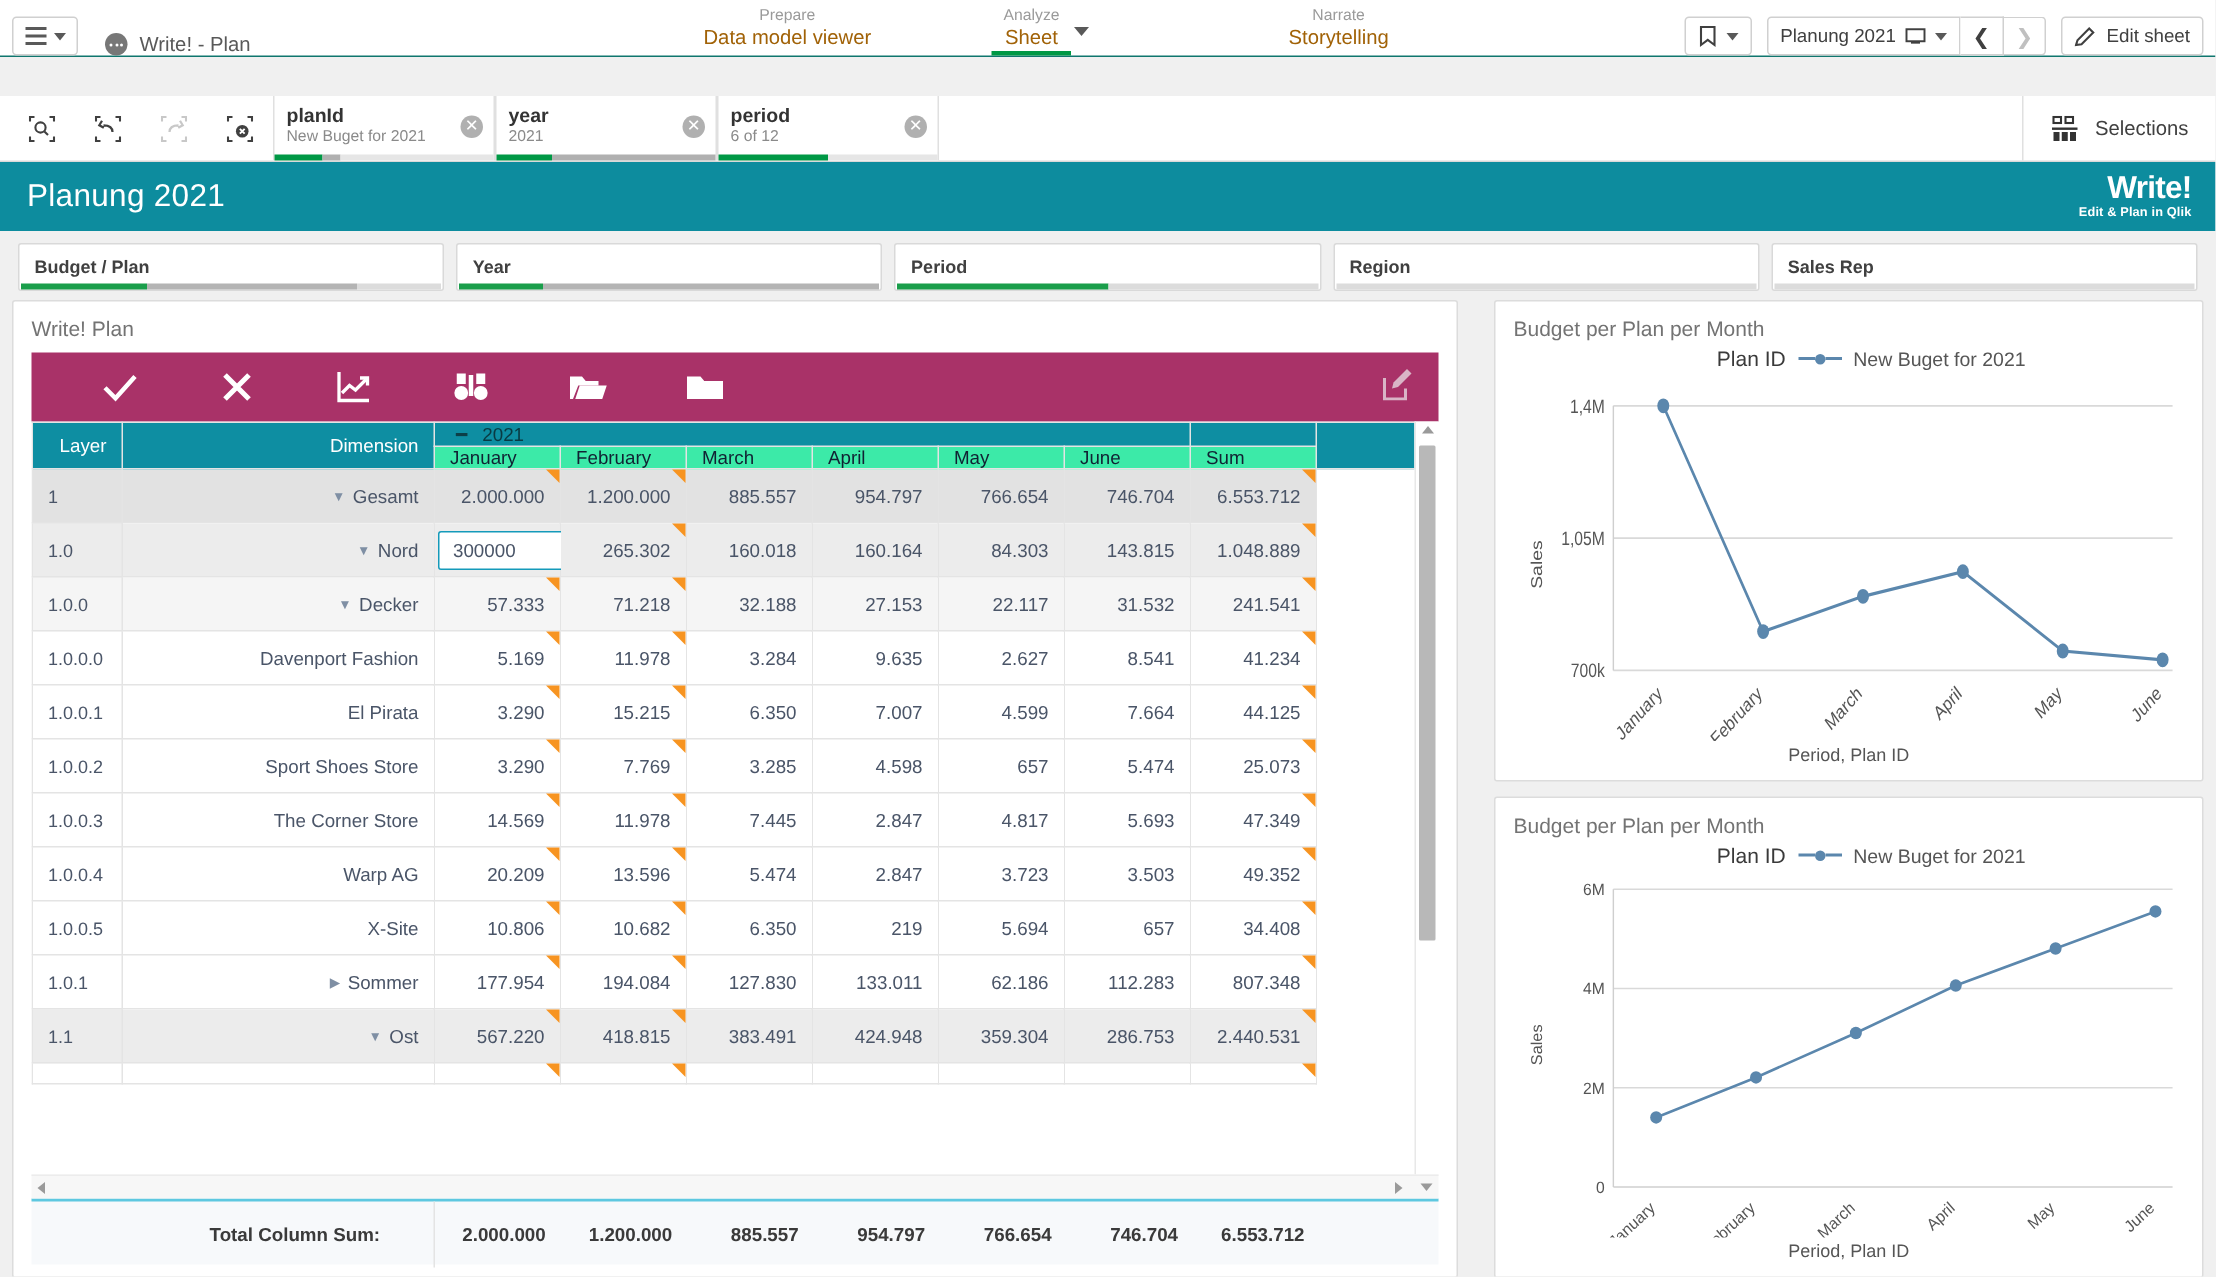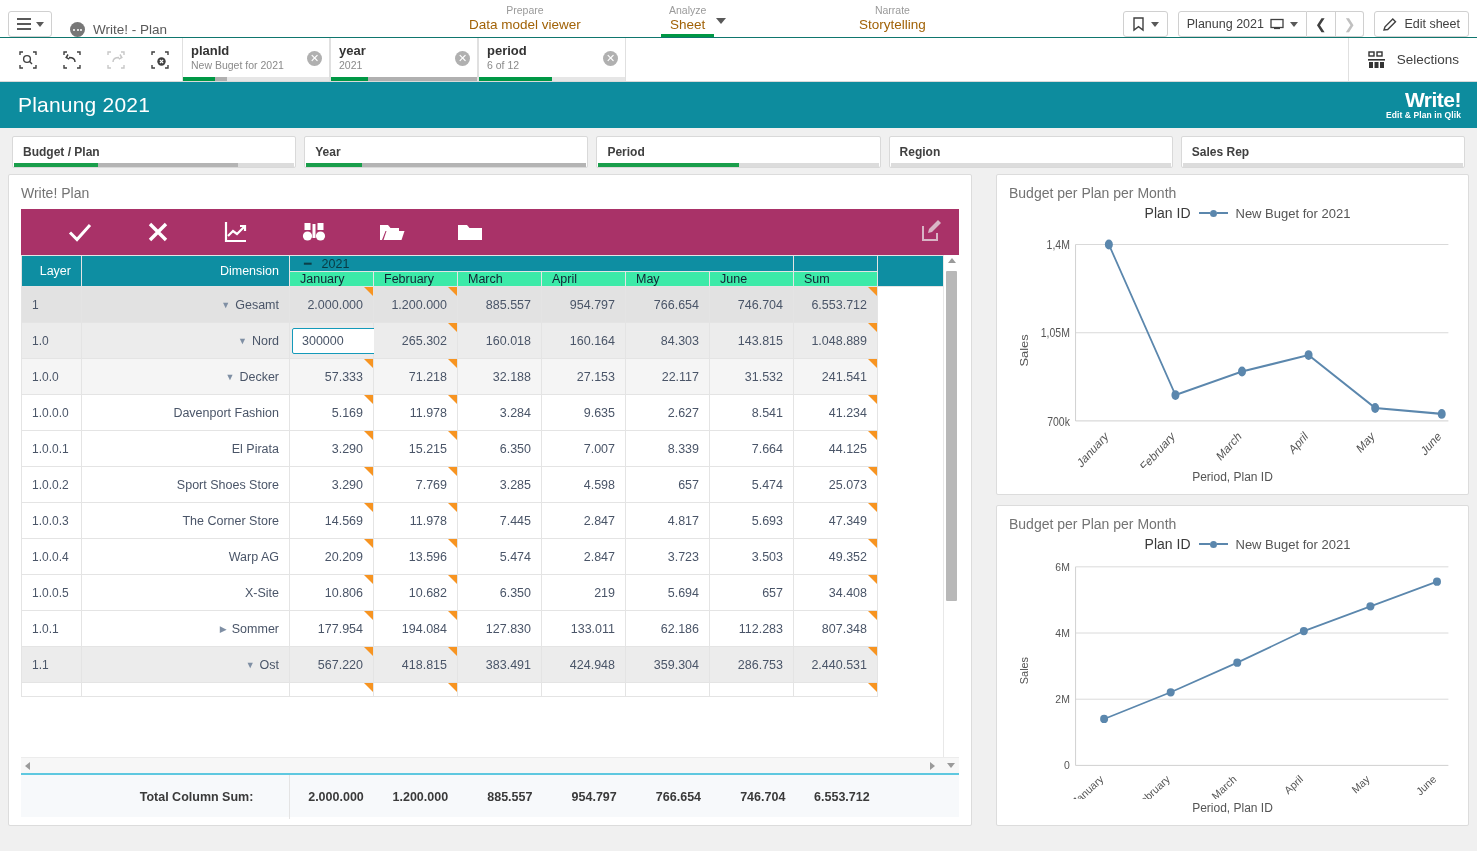--- a/index.html
+++ b/index.html
@@ -49,20 +49,21 @@
   .tbtn.rounded-l{border-top-left-radius:3px;border-bottom-left-radius:3px;}
   .tbtn.rounded-r{border-top-right-radius:3px;border-bottom-right-radius:3px;}
   .tbtn.sep{margin-left:10px;border-radius:3px;}
   .tbtn.disabled{color:#c0c0c0;}
   .arrowglyph{font-size:14px;line-height:1;}
 
   
   .selbar{
     height:44px;background:#fff;display:flex;align-items:stretch;
     border-bottom:1px solid #d9d9d9;
+    margin-top:26px;
   }
   .selicons{display:flex;align-items:center;gap:0;padding-left:6px;}
   .seli{width:44px;height:44px;display:flex;align-items:center;justify-content:center;cursor:pointer;}
   .seli svg{display:block;}
   .chips{display:flex;align-items:stretch;}
   .chip{
     width:148px;border-left:1px solid #e0e0e0;border-right:1px solid #e0e0e0;
     position:relative;padding:5px 8px 0 8px;display:flex;flex-direction:column;cursor:pointer;background:#fff;
   }
   .chip .cname{font-size:13px;color:#333;font-weight:bold;line-height:15px;}
@@ -496,21 +497,21 @@
                   <td style="background: rgb(255, 255, 255); border-color: rgb(255, 255, 255);"></td>
                   <td style="background: rgb(255, 255, 255); border-color: rgb(255, 255, 255);"></td>
                 </tr>
                 <tr class="r lvl4">
                   <td class="lay">1.0.0.1</td>
                   <td class="dim">El Pirata</td>
                   <td class="num">3.290<span class="tri"></span></td>
                   <td class="num">15.215<span class="tri"></span></td>
                   <td class="num">6.350</td>
                   <td class="num">7.007</td>
-                  <td class="num">8.339</td>
+                  <td class="num">4.599</td>
                   <td class="num">7.664</td>
                   <td class="num">44.125<span class="tri"></span></td>
                   <td style="background: rgb(255, 255, 255); border-color: rgb(255, 255, 255);"></td>
                   <td style="background: rgb(255, 255, 255); border-color: rgb(255, 255, 255);"></td>
                 </tr>
                 <tr class="r lvl4">
                   <td class="lay">1.0.0.2</td>
                   <td class="dim">Sport Shoes Store</td>
                   <td class="num">3.290<span class="tri"></span></td>
                   <td class="num">7.769<span class="tri"></span></td>

